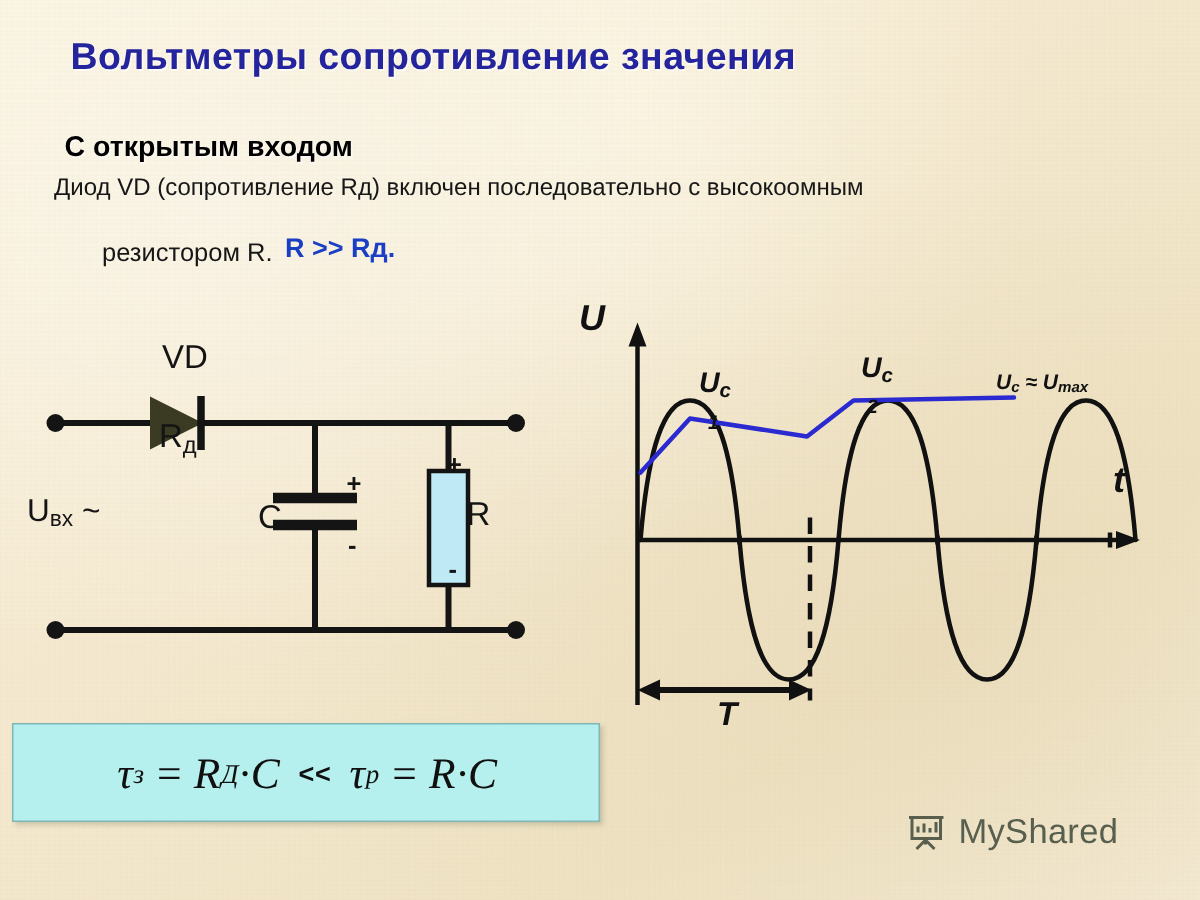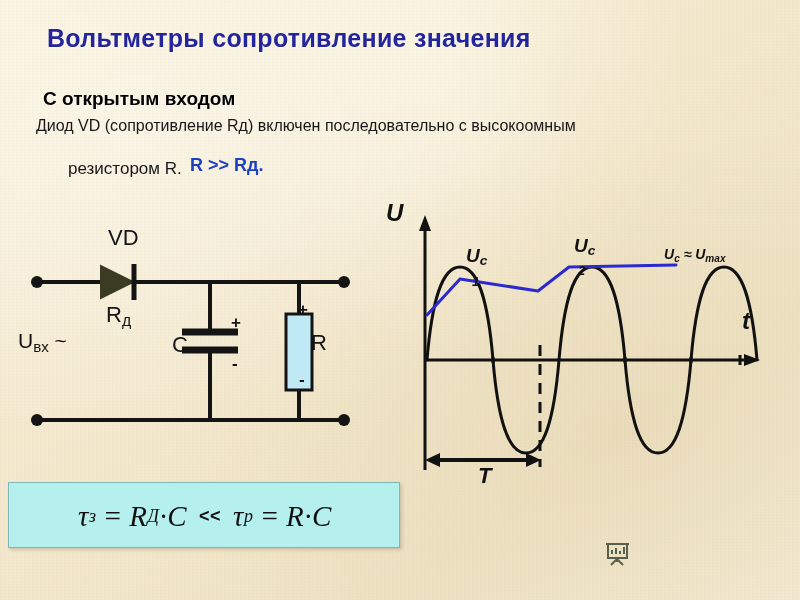--- a/index.html
+++ b/index.html
@@ -87,21 +87,21 @@
   }
   .sub { font-size: 0.72em; vertical-align: -0.25em; }
 
   
   .clabel {
     font-weight: normal;
     color: #141414;
     white-space: nowrap;
   }
   #lbl-vd   { left: 108px; top: 225px; font-size: 22px; }
-  #lbl-rd   { left: 106px; top: 302px; font-size: 22px; }
+  #lbl-rd   { left: 106px; top: 278px; font-size: 22px; }
   #lbl-uvh  { left: 18px;  top: 329px; font-size: 21px; text-align: center; }
   #lbl-c    { left: 172px; top: 332px; font-size: 22px; }
   #lbl-r    { left: 311px; top: 330px; font-size: 22px; }
   .sgn { font-weight: bold; color: #141414; font-size: 17px; }
   #c-plus  { left: 231px; top: 313px; }
   #c-minus { left: 232px; top: 354px; }
   #r-plus  { left: 298px; top: 300px; }
   #r-minus { left: 299px; top: 370px; }
 
   
@@ -292,13 +292,14 @@
     <rect x="3" y="3" width="19" height="14" fill="none" stroke="#595f4e" stroke-width="2"></rect>
     <line x1="1" y1="3" x2="24" y2="3" stroke="#595f4e" stroke-width="2"></line>
     <line x1="7" y1="13" x2="7" y2="9" stroke="#595f4e" stroke-width="2"></line>
     <line x1="11" y1="13" x2="11" y2="7" stroke="#595f4e" stroke-width="2"></line>
     <line x1="15" y1="13" x2="15" y2="10" stroke="#595f4e" stroke-width="2"></line>
     <line x1="19" y1="13" x2="19" y2="6" stroke="#595f4e" stroke-width="2"></line>
     <line x1="12" y1="17" x2="12" y2="21" stroke="#595f4e" stroke-width="2"></line>
     <line x1="6" y1="24" x2="12" y2="18" stroke="#595f4e" stroke-width="2"></line>
     <line x1="18" y1="24" x2="12" y2="18" stroke="#595f4e" stroke-width="2"></line>
   </svg>
+  <div id="wm-text">MyShared</div>
 </div>
 
 </body></html>

